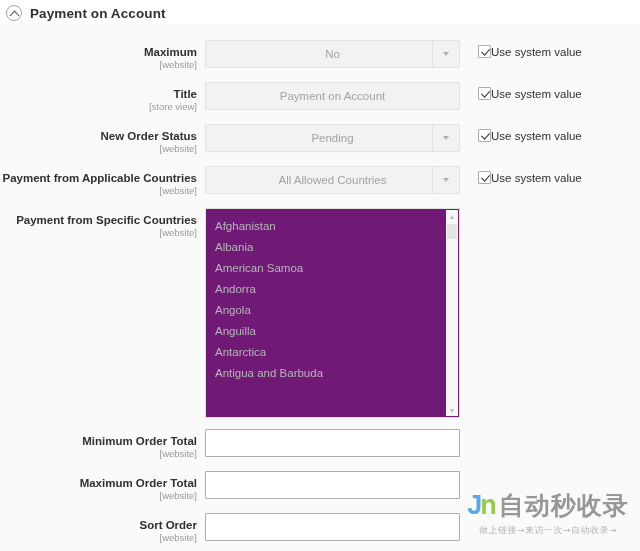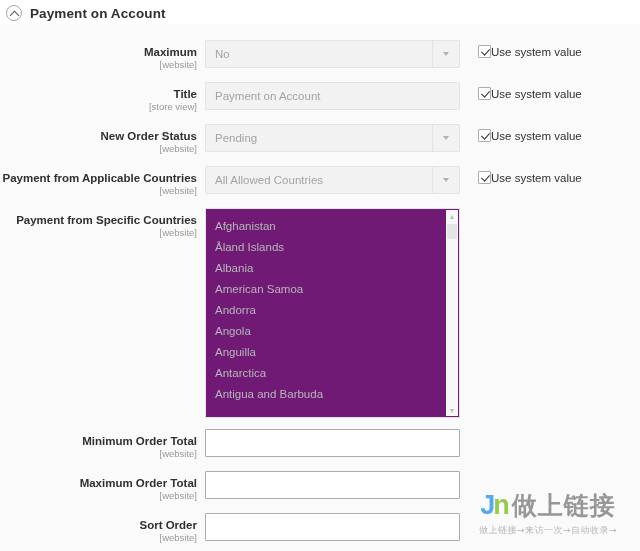--- a/index.html
+++ b/index.html
@@ -102,20 +102,21 @@
     background: #f2f2f3;
     border: 1px solid #e3e3e4;
     border-radius: 1px;
     font-size: 11.5px;
     color: #a3a3a8;
     font-family: "Liberation Sans", sans-serif;
     padding: 0 9px;
     display: flex;
     align-items: center;
     position: relative;
+    justify-content: center;
   }
   .select-disabled .sel-arrow {
     position: absolute;
     right: 0;
     top: 0;
     bottom: 0;
     width: 26px;
     border-left: 1px solid #e3e3e4;
     display: flex;
     align-items: center;
@@ -364,21 +365,20 @@
 
   <div class="row">
     <div class="label-col">
       <span class="label-main">Payment from Specific Countries</span>
       <span class="label-scope">[website]</span>
     </div>
     <div class="field-col">
       <div class="multiselect">
         <div class="ms-list">
           <div class="ms-item">Afghanistan</div>
-          <div class="ms-item">Åland Islands</div>
           <div class="ms-item">Albania</div>
           <div class="ms-item">American Samoa</div>
           <div class="ms-item">Andorra</div>
           <div class="ms-item">Angola</div>
           <div class="ms-item">Anguilla</div>
           <div class="ms-item">Antarctica</div>
           <div class="ms-item">Antigua and Barbuda</div>
         </div>
         <div class="ms-scroll">
           <div class="ms-arrow-up">▲</div>
@@ -423,16 +423,16 @@
       <input class="input-enabled" type="text" value="" style="">
     </div>
     <div class="after-col"></div>
   </div>
 
 </div>
 
 <div class="watermark">
   <div class="wm-top">
     <span class="wm-logo"><span class="wm-j">J</span><span class="wm-n">n</span></span>
-    <span class="wm-cn">做上链接</span>
+    <span class="wm-cn">自动秒收录</span>
   </div>
   <div class="wm-sub">做上链接→来访一次→自动收录→</div>
 </div>
 
 </body></html>

